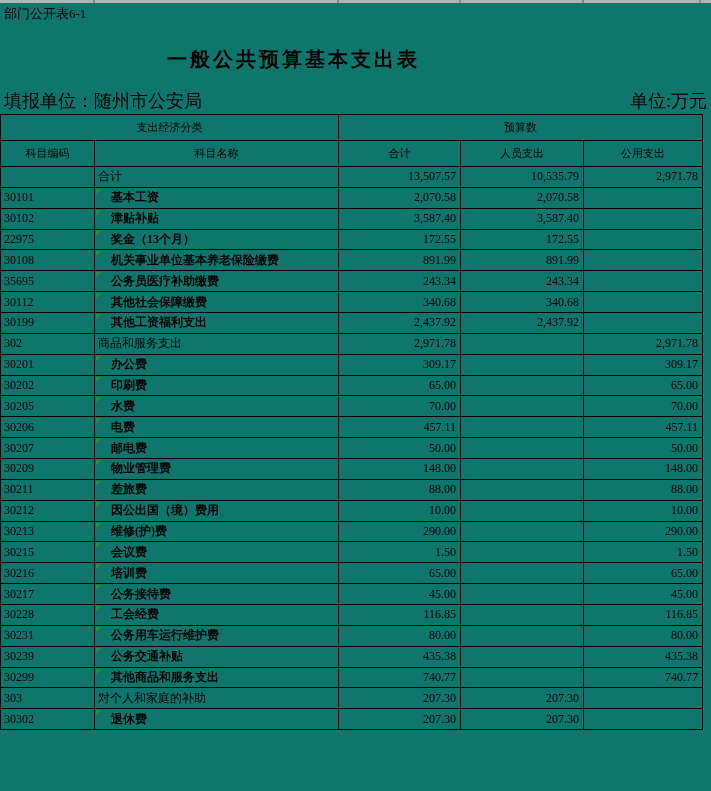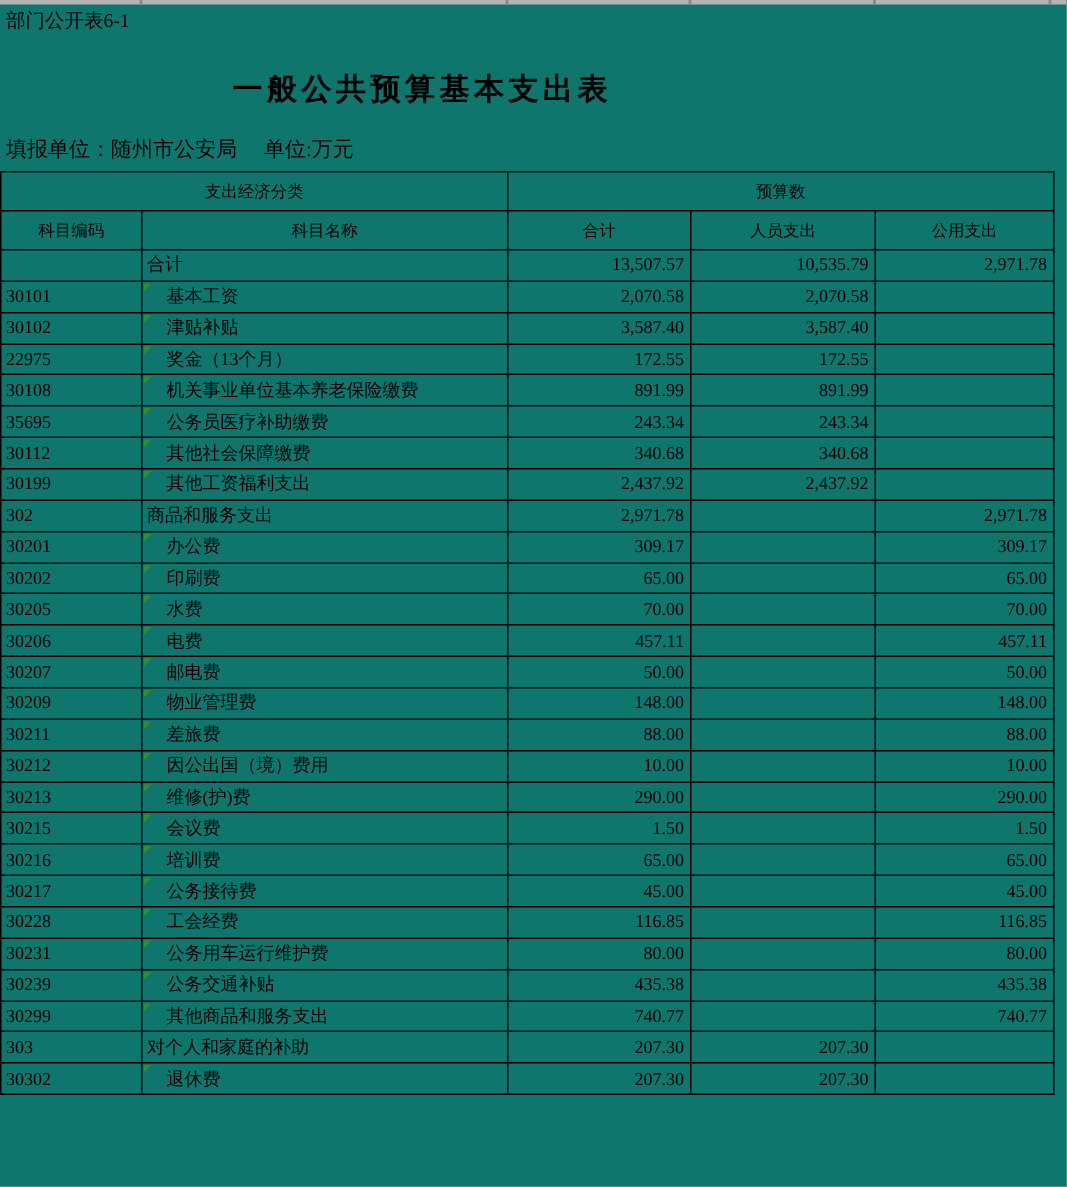--- a/index.html
+++ b/index.html
@@ -9,34 +9,34 @@
     -webkit-font-smoothing:none;
   }
   .page{position:relative;width:711px;height:791px;overflow:hidden;background:#0f766e;}
 
   
   .col-strip{position:absolute;top:0;left:0;width:711px;height:3px;background:#b4b4b4;}
   .col-strip .tick{position:absolute;top:0;width:2px;height:3px;background:#8a8a8a;}
   .t1{left:93px}.t2{left:337px}.t3{left:459px}.t4{left:582px}.t5{left:699px}
 
   .doc-label{position:absolute;top:6px;left:4px;font-size:13px;line-height:15px;}
-  .title{position:absolute;top:46px;left:0;width:563px;margin:0;text-align:center;
+  .title{position:absolute;top:46px;left:12px;width:563px;margin:0;text-align:center;
          font-size:20px;font-weight:bold;letter-spacing:3px;}
   .meta{position:absolute;top:93px;left:4px;width:703px;display:flex;
-        justify-content:flex-start;font-size:14px;line-height:16px;gap:18px;}
+        justify-content:space-between;font-size:18px;line-height:16px;}
 
   table.budget{position:absolute;top:114px;left:0;width:702px;border-collapse:collapse;
                table-layout:fixed;font-size:12px;}
   .budget th,.budget td{border:1px solid #000;padding:0;overflow:hidden;white-space:nowrap;}
   .budget thead tr{height:26px;}
   .budget th{font-weight:normal;text-align:center;font-size:11px;}
   .budget tbody tr{height:20.86px;}
   td.code{text-align:left;padding-left:3px;}
   td.name{text-align:left;padding-left:3px;position:relative;}
-  td.name.indent{padding-left:16px;}
+  td.name.indent{padding-left:16px;font-weight:bold;}
   td.num{text-align:right;padding-right:4px;}
   .tri{position:absolute;top:1px;left:1px;width:0;height:0;display:none;
        border-top:5px solid #2f8f2f;border-right:5px solid transparent;}
   td.name.marked .tri{display:block;}
 </style>
 </head>
 <body>
 
 <div class="page">
 

